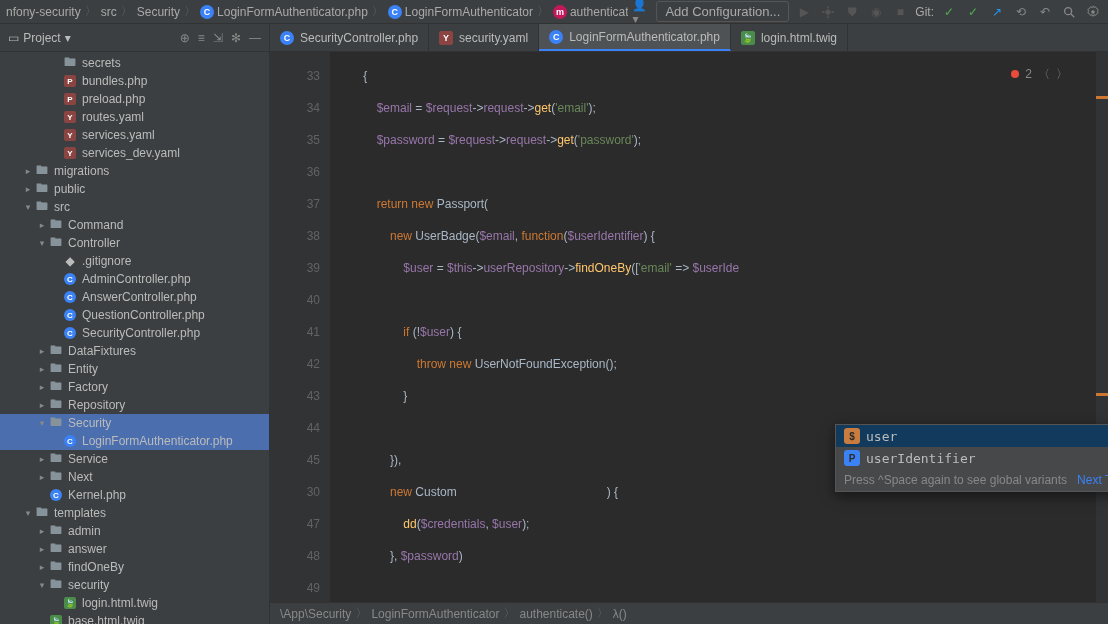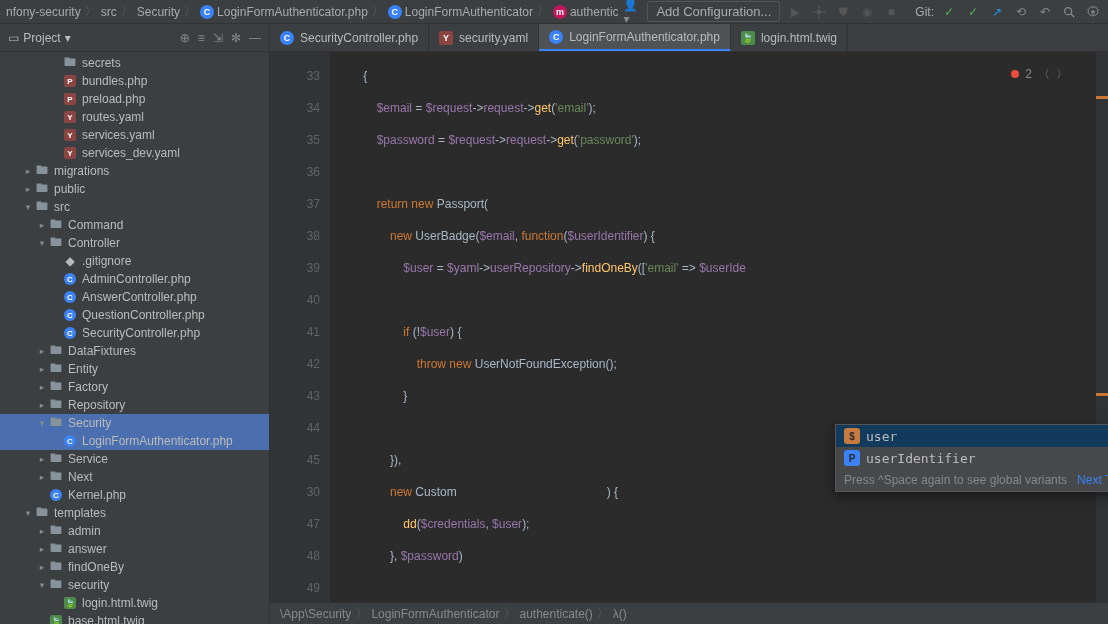--- a/index.html
+++ b/index.html
@@ -8,21 +8,21 @@
 .crumbs{display:flex;align-items:center;gap:4px;flex:1;overflow:hidden}
 .crumb{color:#a9a9a9;white-space:nowrap;display:flex;align-items:center;gap:3px}
 .sep{color:#666}
 .crumb-icon{width:14px;height:14px;display:inline-flex;align-items:center;justify-content:center;border-radius:50%;font-size:9px;font-weight:bold}
 .ico-php{background:#3b82f6;color:#fff}
 .ico-m{background:#c2185b;color:#fff}
 .tb-right{display:flex;align-items:center;gap:6px;margin-left:auto}
 .config-btn{background:#3c3f41;border:1px solid #555;color:#aaa;padding:2px 8px;border-radius:3px;font-size:13px}
 .tb-ico{width:18px;height:18px;color:#888;display:inline-flex;align-items:center;justify-content:center}
 .tb-ico svg{width:14px;height:14px}
-.gitlbl{color:#aaa;margin-left:9px}
+.gitlbl{color:#aaa;margin-left:0}
 .check{color:#4caf50}
 .arrow-blue{color:#2196f3}
 .main{flex:1;display:flex;overflow:hidden}
 .sidebar{width:270px;background:#3c3f41;border-right:1px solid #323232;display:flex;flex-direction:column}
 .sb-head{height:28px;display:flex;align-items:center;padding:0 8px;gap:6px;border-bottom:1px solid #323232}
 .sb-title{color:#bbb;display:flex;align-items:center;gap:4px}
 .sb-head-icons{margin-left:auto;display:flex;gap:8px;color:#888}
 .sb-head-icons span{cursor:pointer}
 .tree{flex:1;overflow:auto;padding:2px 0}
 .tree-item{display:flex;align-items:center;height:18px;padding-right:6px;color:#bbb;cursor:pointer;white-space:nowrap}
@@ -370,21 +370,21 @@
           <div>48</div>
           <div>49</div>
         </div>
       <div class="code">
 <span class="line">    {</span>
 <span class="line">        <span class="var">$email</span> = <span class="var">$request</span>-&gt;<span class="var">request</span>-&gt;<span class="fn">get</span>(<span class="str">'email'</span>);</span>
 <span class="line">        <span class="var">$password</span> = <span class="var">$request</span>-&gt;<span class="var">request</span>-&gt;<span class="fn">get</span>(<span class="str">'password'</span>);</span>
 <span class="line"> </span>
 <span class="line">        <span class="kw">return new</span> Passport(</span>
 <span class="line">            <span class="kw">new</span> UserBadge(<span class="var">$email</span>, <span class="kw">function</span>(<span class="var">$userIdentifier</span>) {</span>
-<span class="line">                <span class="var">$user</span> = <span class="var">$yaml</span>-&gt;<span class="var">userRepository</span>-&gt;<span class="fn">findOneBy</span>([<span class="str">'email'</span> =&gt; <span class="var">$userIde</span></span>
+<span class="line">                <span class="var">$user</span> = <span class="var">$this</span>-&gt;<span class="var">userRepository</span>-&gt;<span class="fn">findOneBy</span>([<span class="str">'email'</span> =&gt; <span class="var">$userIde</span></span>
 <span class="line"> </span>
 <span class="line">                <span class="kw">if</span> (!<span class="var">$user</span>) {</span>
 <span class="line">                    <span class="kw">throw new</span> UserNotFoundException();</span>
 <span class="line">                }</span>
 <span class="line"> </span>
 <span class="line">            }),</span>
 <span class="line">            <span class="kw">new</span> Custom                                             ) {</span>
 <span class="line">                <span class="fn">dd</span>(<span class="var">$credentials</span>, <span class="var">$user</span>);</span>
 <span class="line">            }, <span class="var">$password</span>)</span>
         <div class="err-ind">

